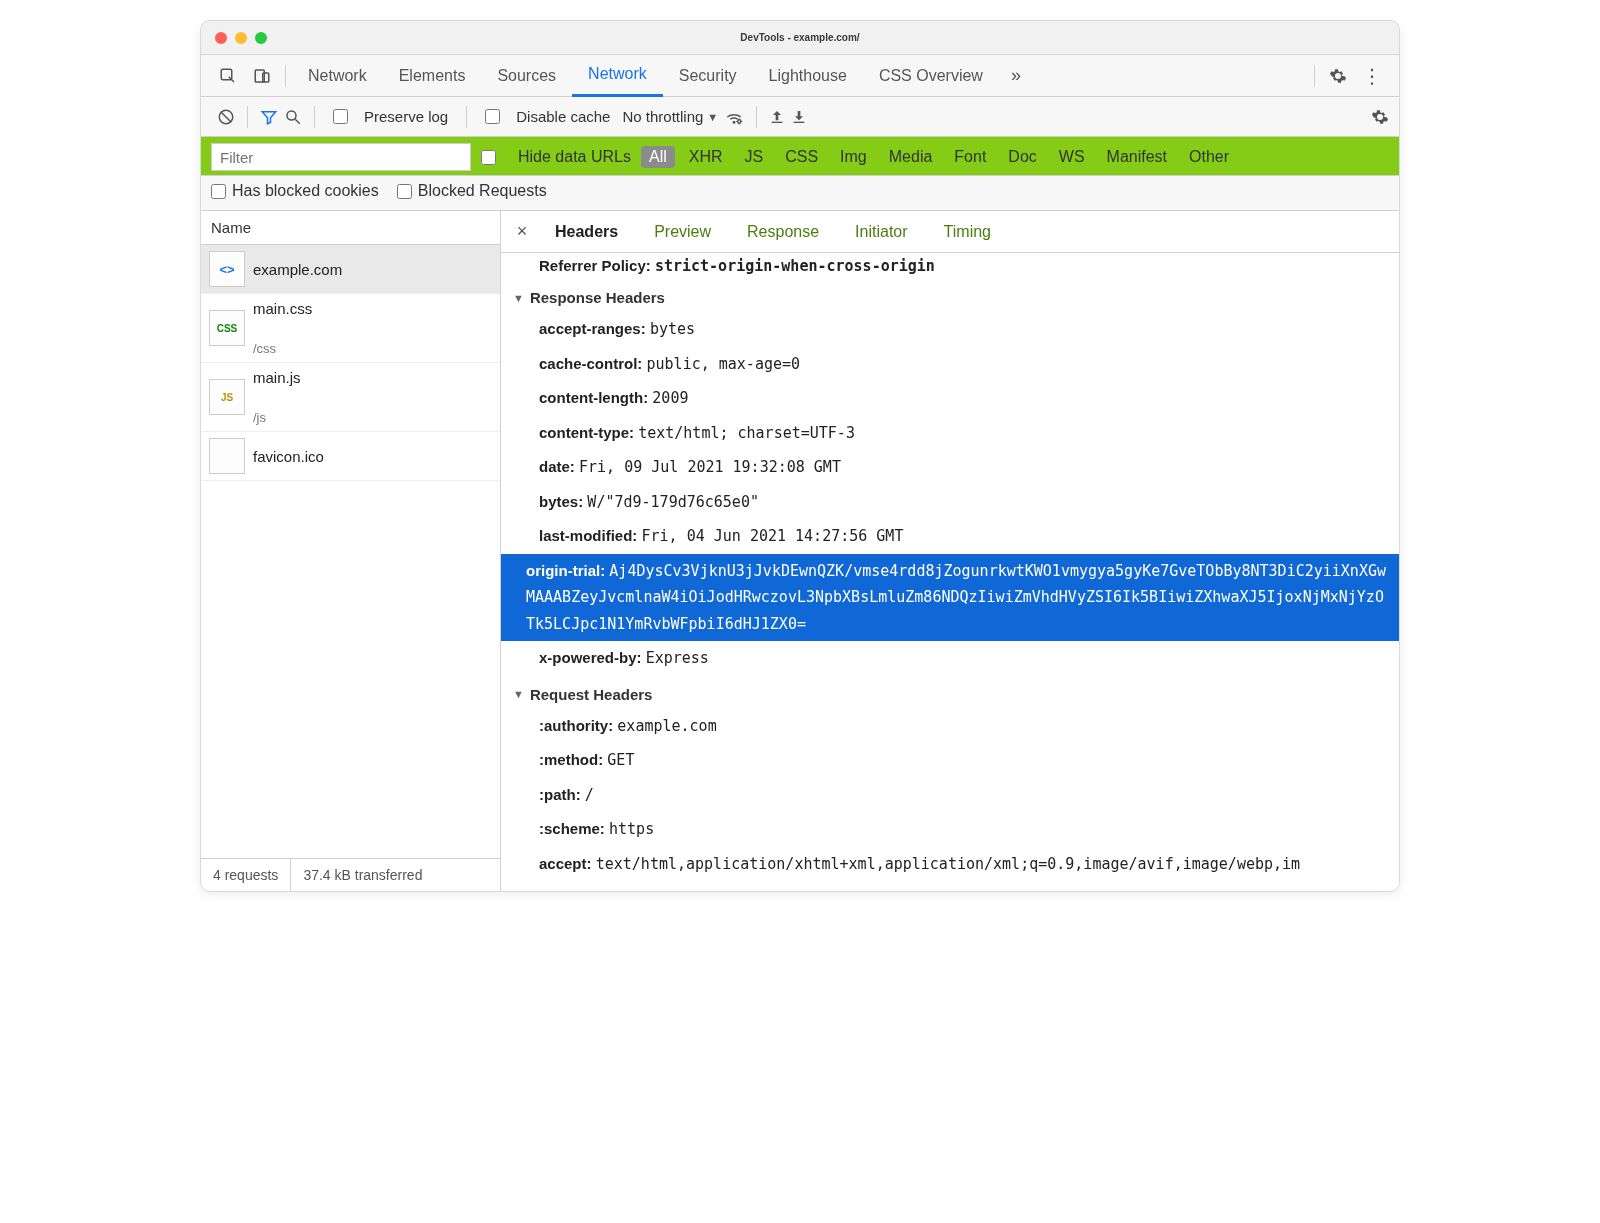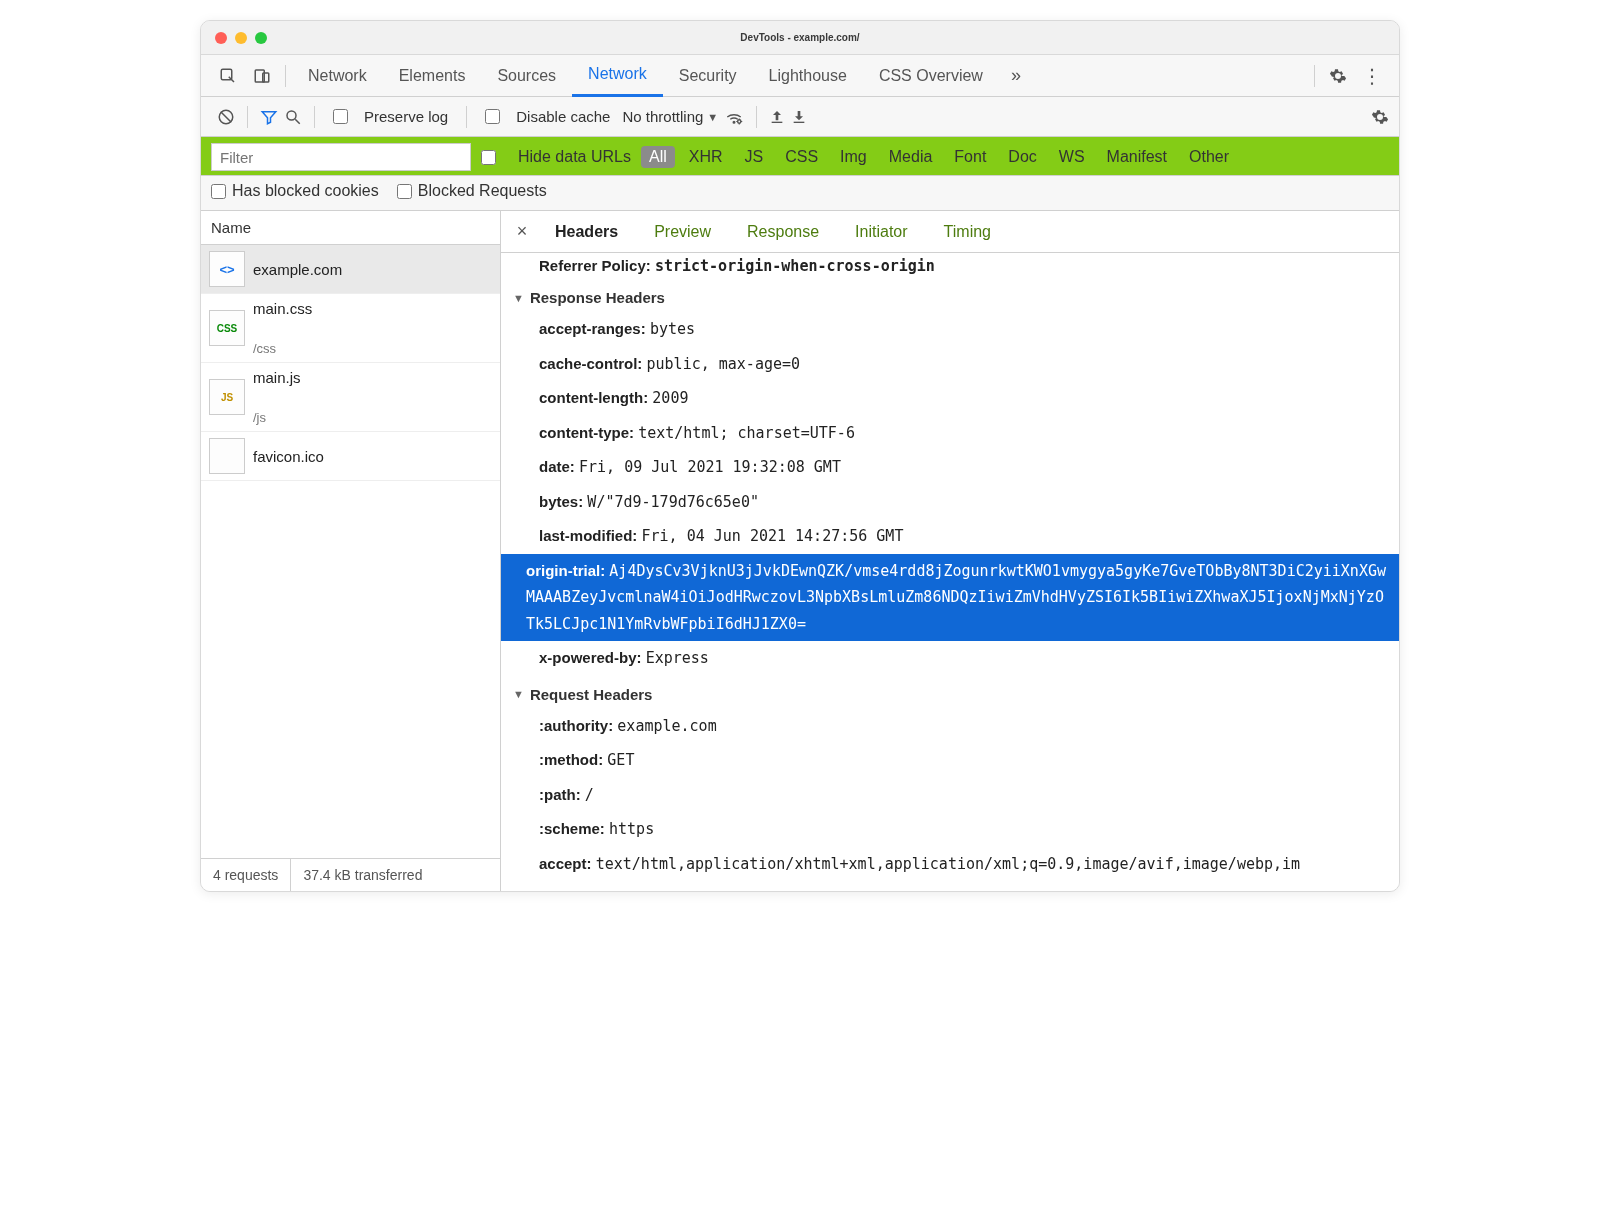--- a/index.html
+++ b/index.html
@@ -302,21 +302,21 @@
             <div class="dtab">Initiator</div>
             <div class="dtab">Timing</div>
           </div>
       </div>
       <div class="detail-body" id="detail-body">
           <div class="cutline"><span class="k">Referrer Policy:</span> <span class="v" style="font-family:ui-monospace,Menlo,monospace;">strict-origin-when-cross-origin</span></div>
           <div class="section-title">Response Headers</div>
           <div class="kv"><span class="k">accept-ranges:</span> <span class="v">bytes</span></div>
           <div class="kv"><span class="k">cache-control:</span> <span class="v">public, max-age=0</span></div>
           <div class="kv"><span class="k">content-length:</span> <span class="v">2009</span></div>
-          <div class="kv"><span class="k">content-type:</span> <span class="v">text/html; charset=UTF-6</span></div>
+          <div class="kv"><span class="k">content-type:</span> <span class="v">text/html; charset=UTF-3</span></div>
           <div class="kv"><span class="k">date:</span> <span class="v">Fri, 09 Jul 2021 19:32:08 GMT</span></div>
           <div class="kv"><span class="k">bytes:</span> <span class="v">W/"7d9-179d76c65e0"</span></div>
           <div class="kv"><span class="k">last-modified:</span> <span class="v">Fri, 04 Jun 2021 14:27:56 GMT</span></div>
           <div class="kv highlight"><span class="k">origin-trial:</span> <span class="v">Aj4DysCv3VjknU3jJvkDEwnQZK/vmse4rdd8jZogunrkwtKWO1vmygya5gyKe7GveTObBy8NT3DiC2yiiXnXGwMAAABZeyJvcmlnaW4iOiJodHRwczovL3NpbXBsLmluZm86NDQzIiwiZmVhdHVyZSI6Ik5BIiwiZXhwaXJ5IjoxNjMxNjYzOTk5LCJpc1N1YmRvbWFpbiI6dHJ1ZX0=</span></div>
           <div class="kv"><span class="k">x-powered-by:</span> <span class="v">Express</span></div>
           <div class="section-title">Request Headers</div>
           <div class="kv"><span class="k">:authority:</span> <span class="v">example.com</span></div>
           <div class="kv"><span class="k">:method:</span> <span class="v">GET</span></div>
           <div class="kv"><span class="k">:path:</span> <span class="v">/</span></div>
           <div class="kv"><span class="k">:scheme:</span> <span class="v">https</span></div>

